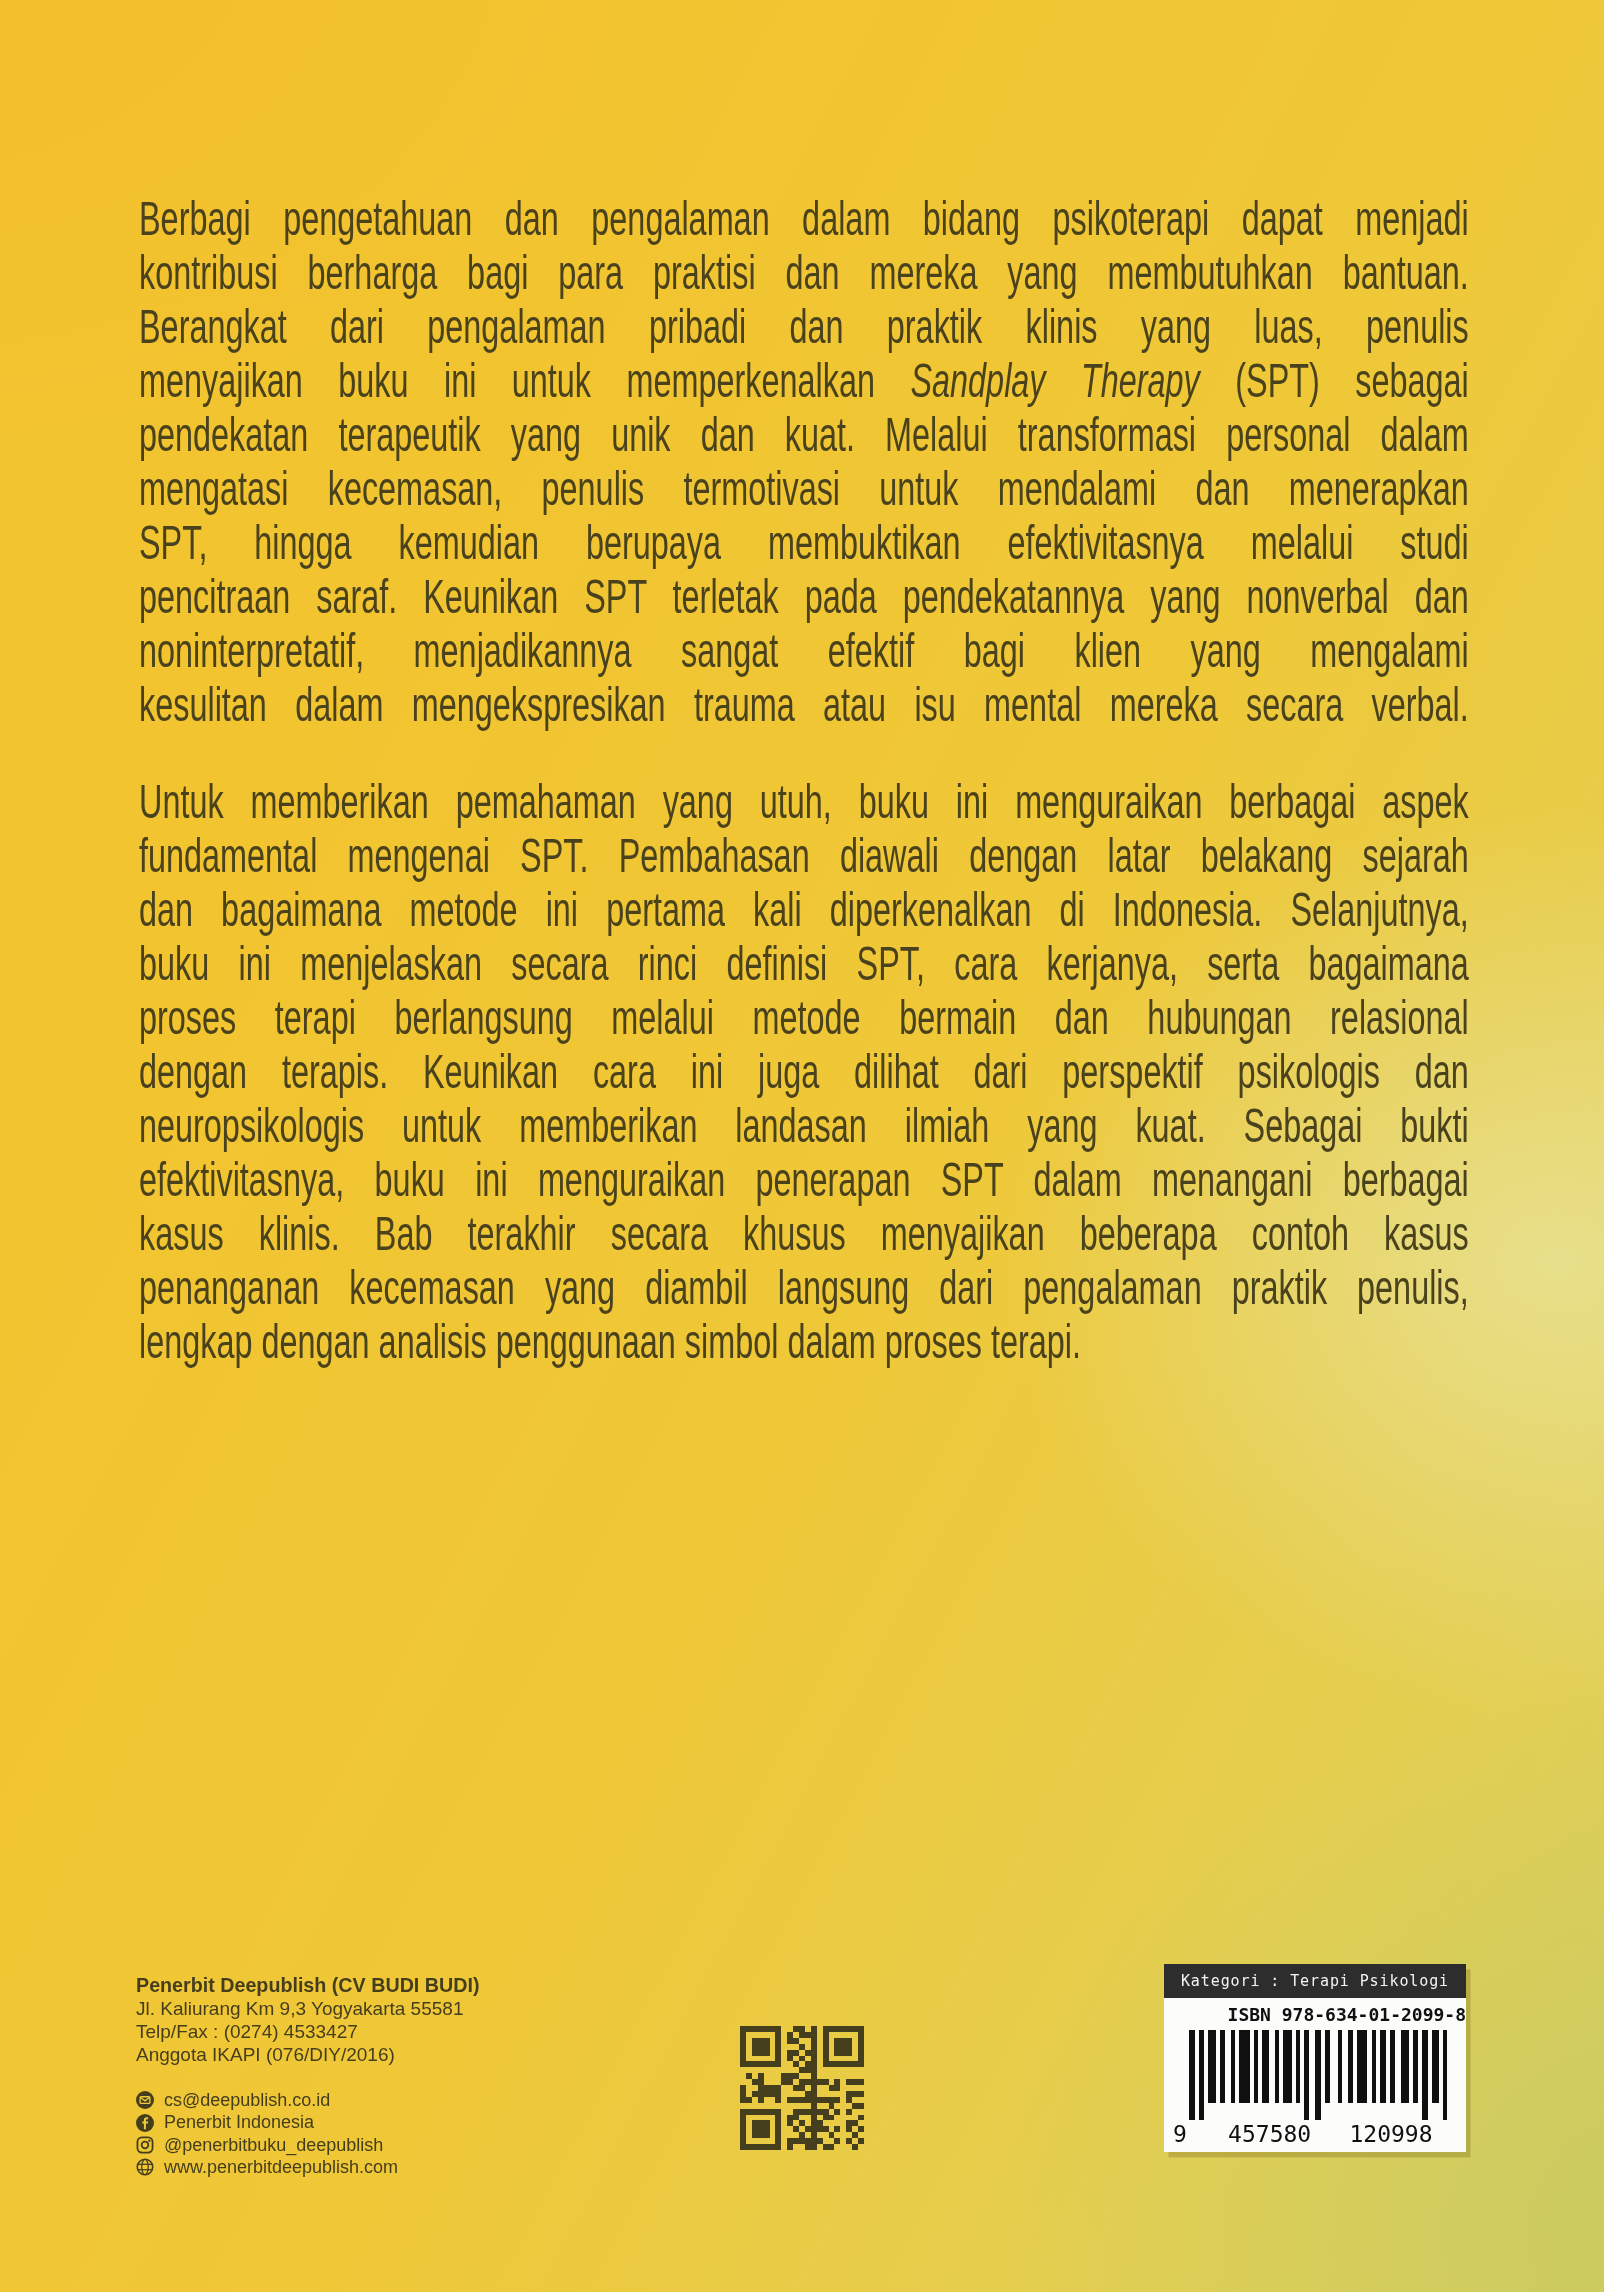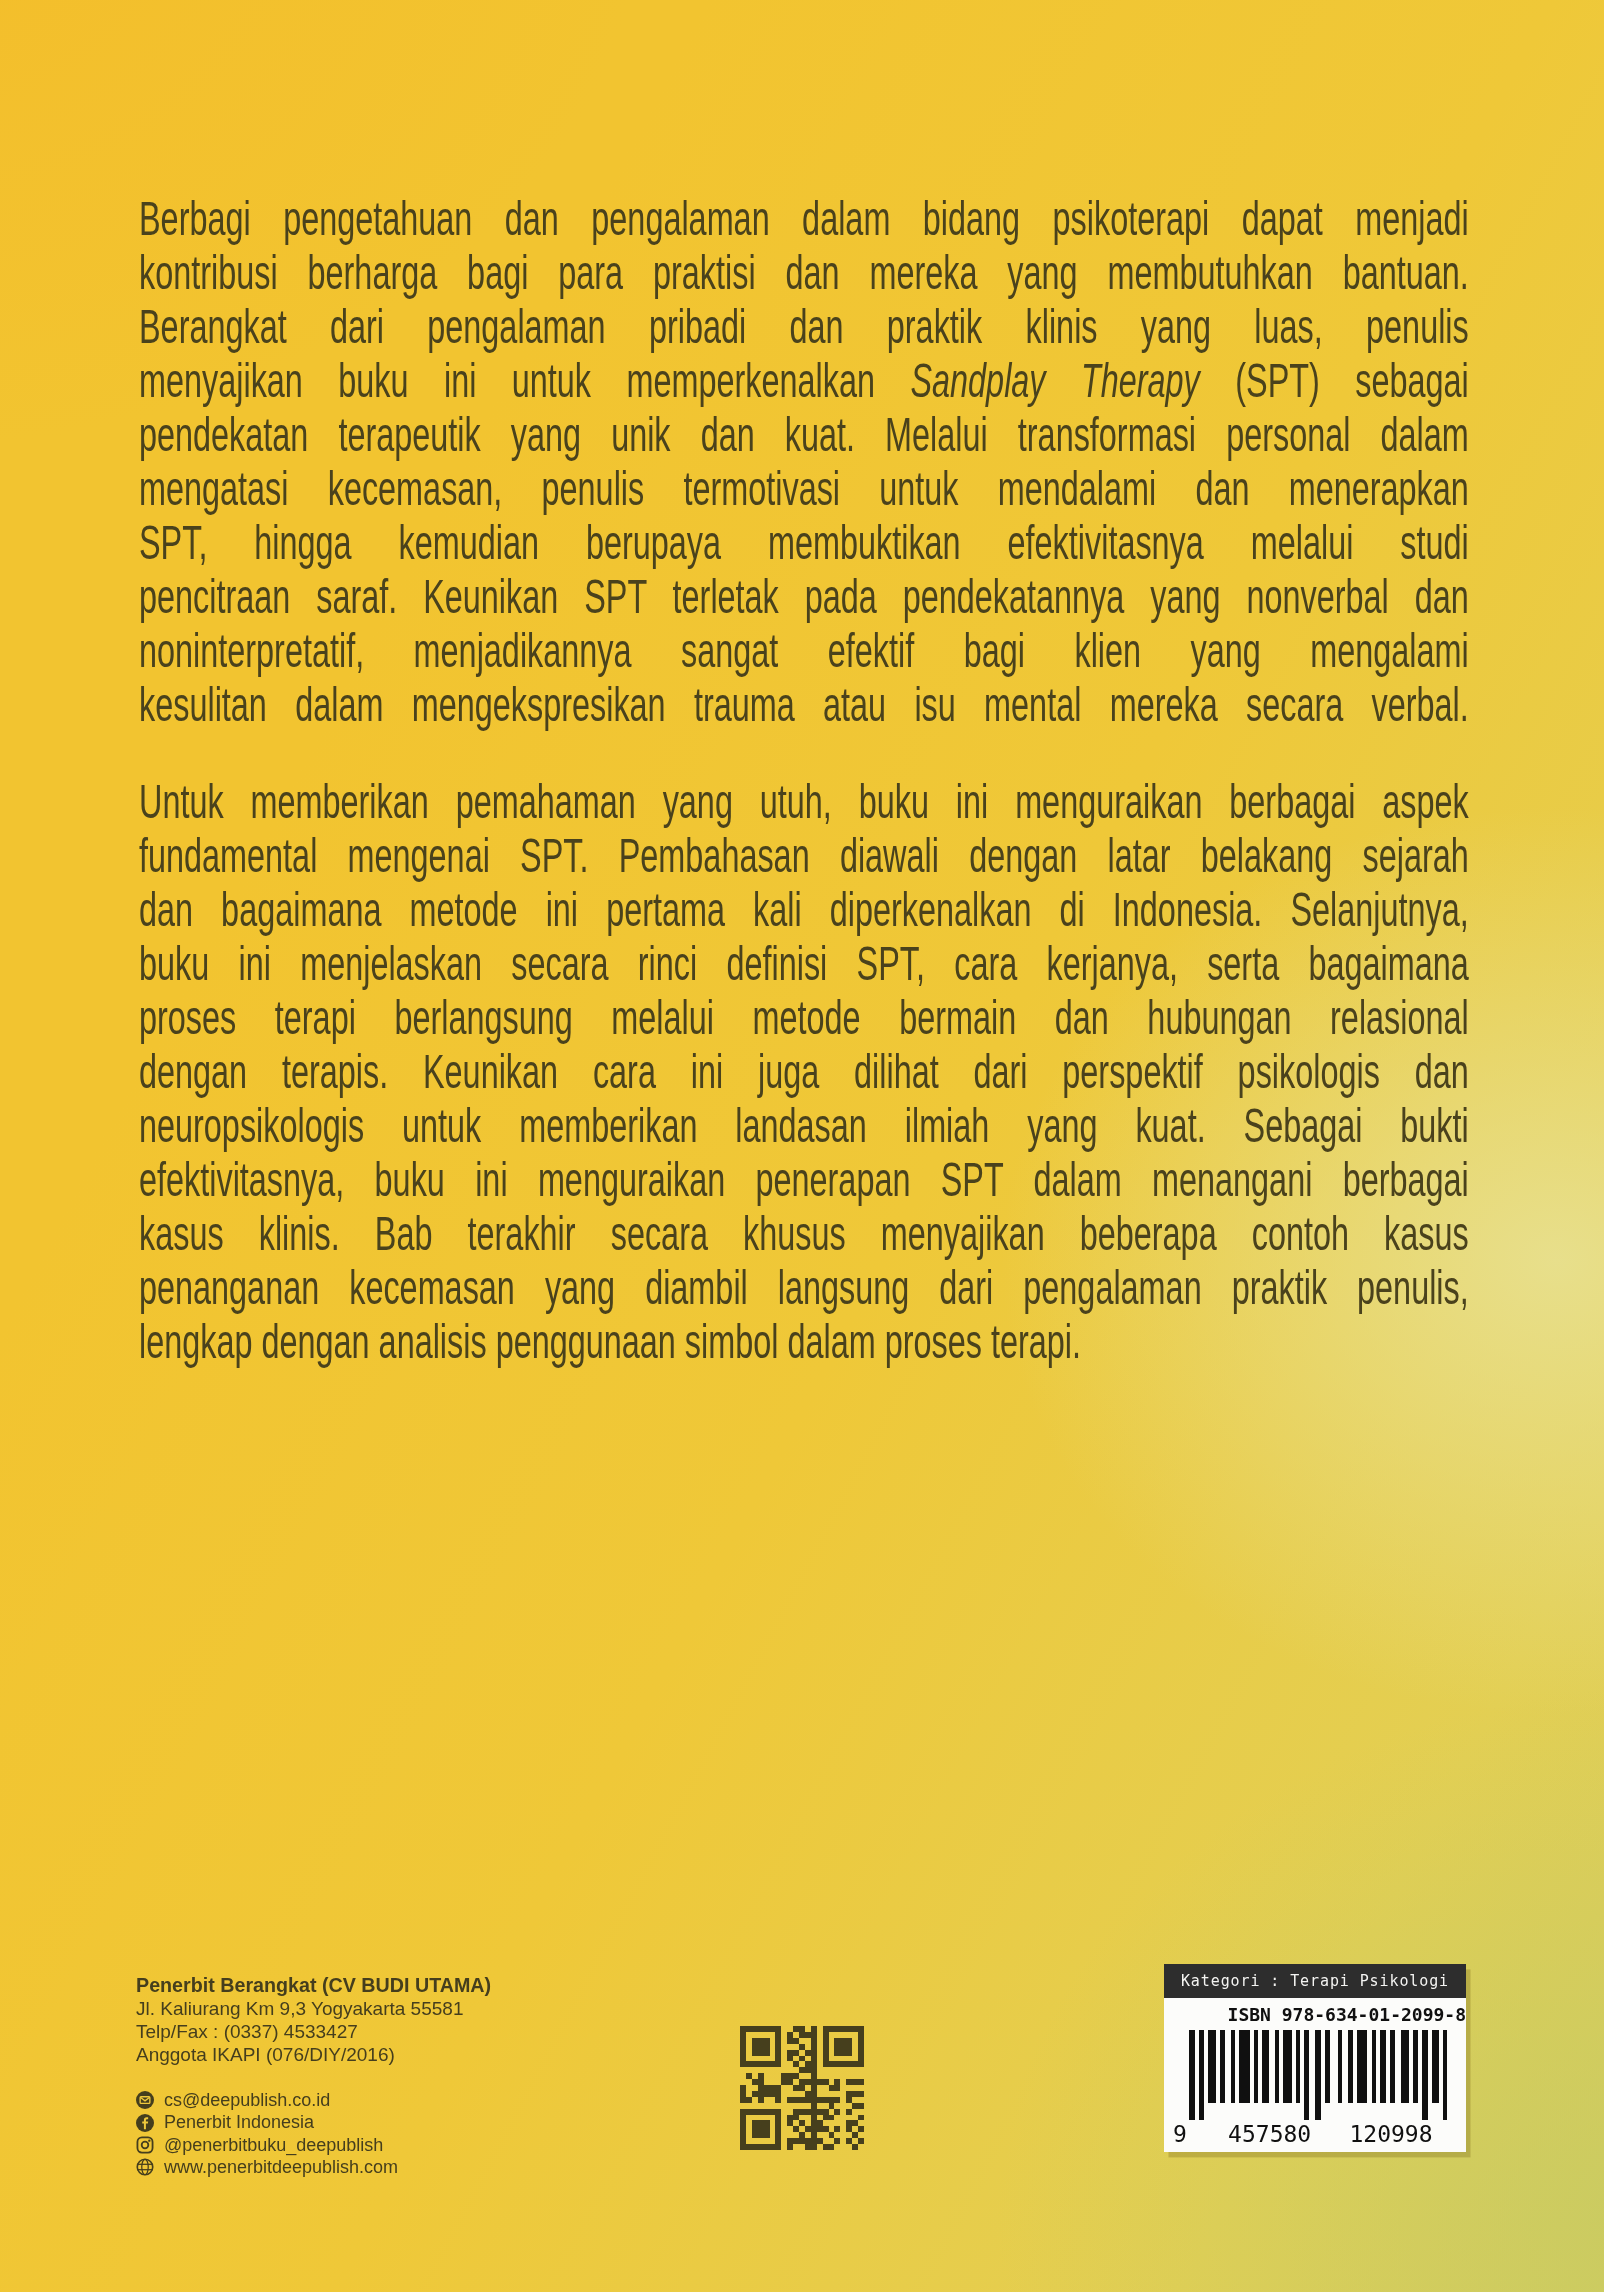--- a/index.html
+++ b/index.html
@@ -74,23 +74,23 @@
       <div class="line">dengan terapis. Keunikan cara ini juga dilihat dari perspektif psikologis dan</div>
       <div class="line">neuropsikologis untuk memberikan landasan ilmiah yang kuat. Sebagai bukti</div>
       <div class="line">efektivitasnya, buku ini menguraikan penerapan SPT dalam menangani berbagai</div>
       <div class="line">kasus klinis. Bab terakhir secara khusus menyajikan beberapa contoh kasus</div>
       <div class="line">penanganan kecemasan yang diambil langsung dari pengalaman praktik penulis,</div>
       <div class="line endleft">lengkap dengan analisis penggunaan simbol dalam proses terapi.</div>
     </div>
   </div>
 
   <div class="publisher">
-    <div class="pubname">Penerbit Berangkat (CV BUDI UTAMA)</div>
+    <div class="pubname">Penerbit Deepublish (CV BUDI BUDI)</div>
     <div class="publine">Jl. Kaliurang Km 9,3 Yogyakarta 55581</div>
-    <div class="publine">Telp/Fax : (0337) 4533427</div>
+    <div class="publine">Telp/Fax : (0274) 4533427</div>
     <div class="publine">Anggota IKAPI (076/DIY/2016)</div>
     <div class="contacts">
       <div class="crow">
         <svg class="icn" viewBox="0 0 20 20">
           <circle cx="10" cy="10" r="10" fill="#453e1d"></circle>
           <rect x="4.6" y="6.4" width="10.8" height="7.4" rx="1" fill="none" stroke="#f0c93c" stroke-width="1.5"></rect>
           <path d="M4.8 7 L10 11 L15.2 7" fill="none" stroke="#f0c93c" stroke-width="1.5"></path>
         </svg>
         <span>cs@deepublish.co.id</span>
       </div>

